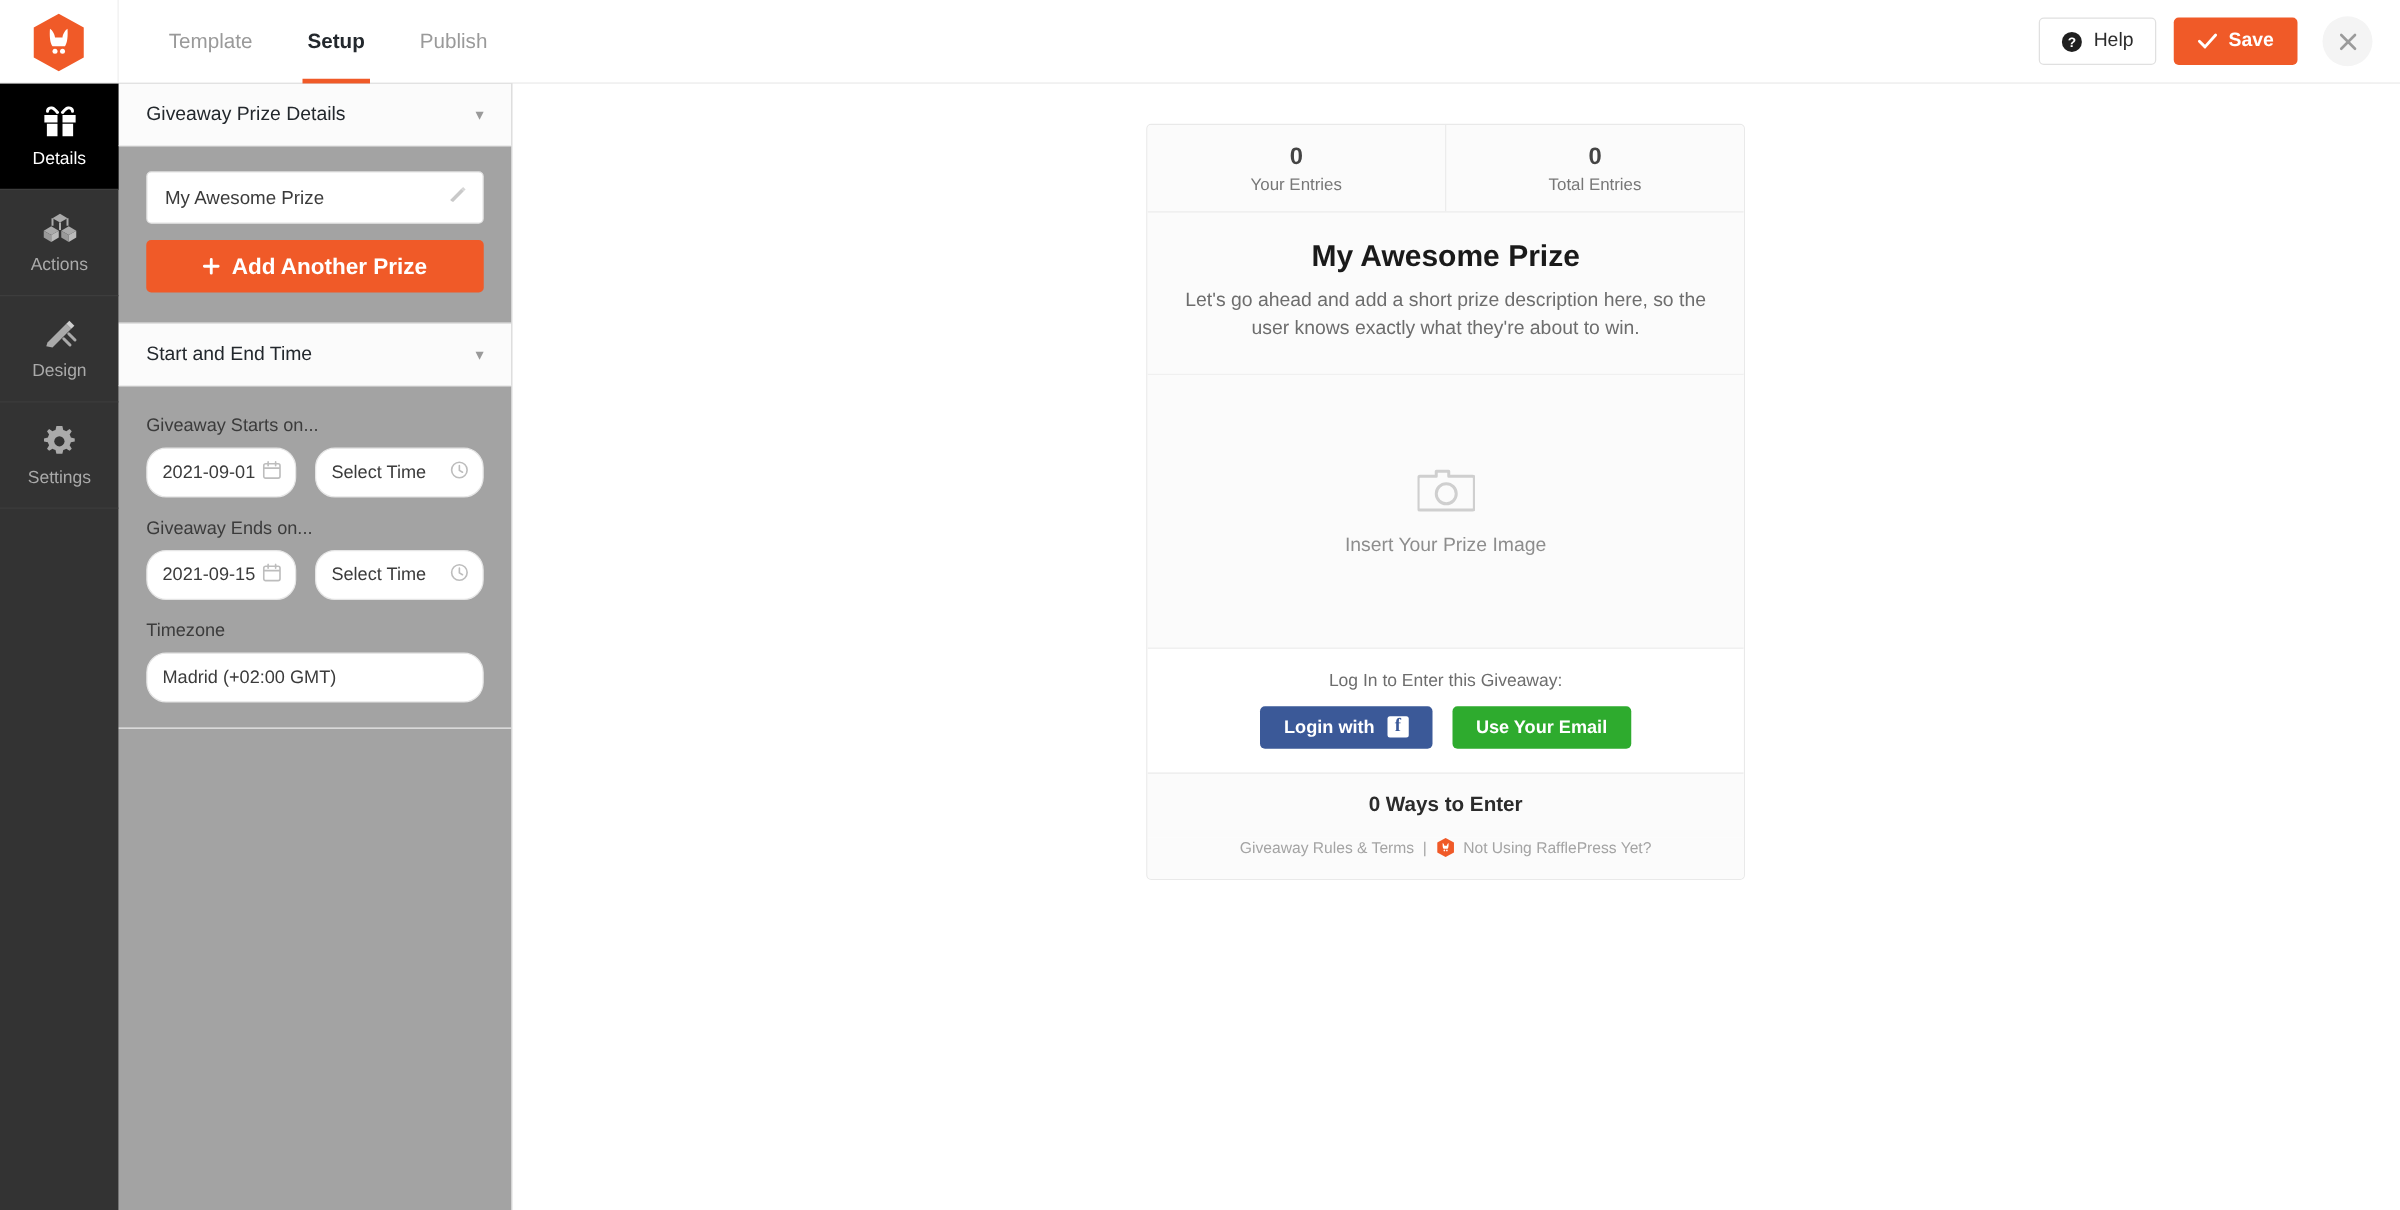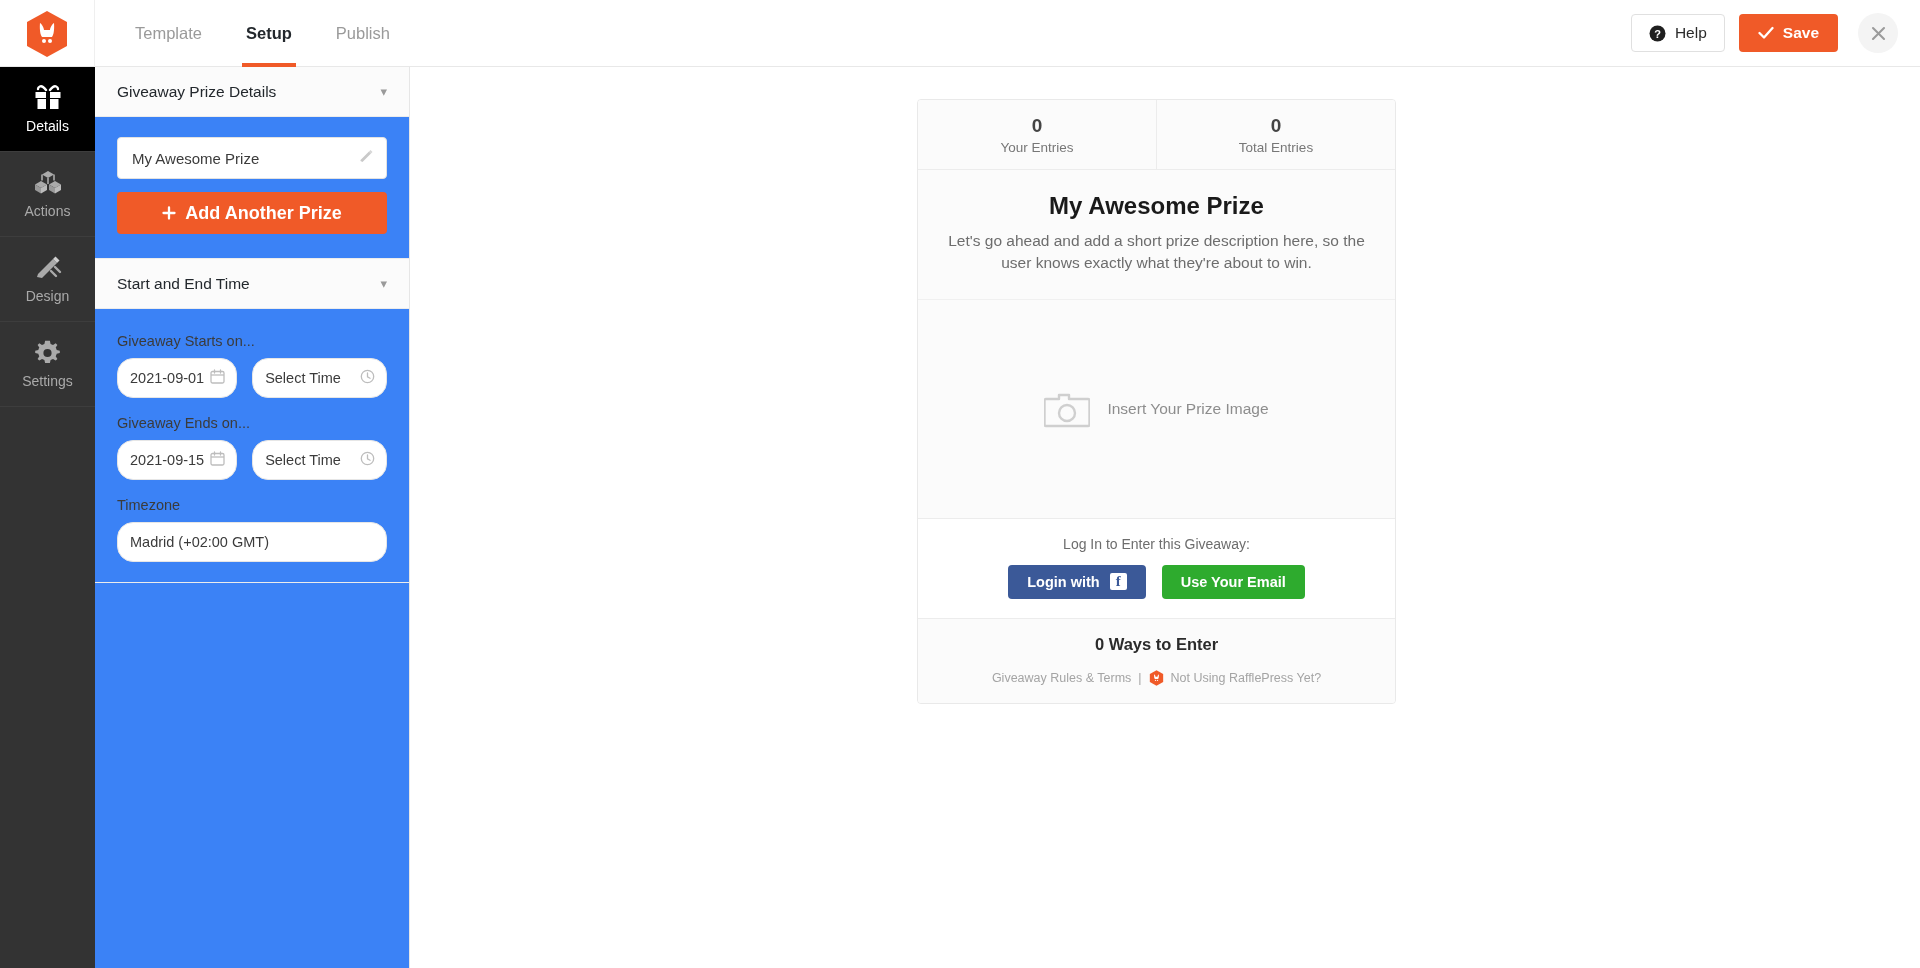--- a/index.html
+++ b/index.html
@@ -64,21 +64,21 @@
     align-items: center; justify-content: center; gap: 7px;
     color: #aaaaaa; font-size: 14px; cursor: pointer;
     border-bottom: 1px solid #3d3d3d;
   }
   .rail-item.active { background: #000000; color: #ffffff; }
   .rail-item svg { display: block; }
 
   
   .panel {
     position: absolute; top: 67px; left: 95px; width: 315px; height: 901px;
-    background: #3b82f6; border-right: 1px solid #e6e6e6;
+    background: #a3a3a3; border-right: 1px solid #e6e6e6;
   }
   .section-head {
     height: 50px; display: flex; align-items: center;
     justify-content: space-between; padding: 0 22px;
     background: #fbfbfb; border-bottom: 1px solid #ececec;
     font-size: 15.5px; color: #23282d; cursor: pointer;
   }
   .chevron { color: #9a9a9a; font-size: 13px; }
   .section-body { padding: 20px 22px 24px 22px; border-bottom: 1px solid #ececec; }
   .section-body.tight { padding-bottom: 20px; }
@@ -138,21 +138,21 @@
 
   .prize-head {
     padding: 22px 28px 24px 28px; text-align: center;
     background: #fbfbfb; border-top: 1px solid #ececec;
   }
   .prize-title { font-size: 24px; font-weight: bold; color: #1a1a1a; }
   .prize-desc {
     margin-top: 10px; font-size: 15.5px; color: #6d6d6d; line-height: 1.45;
   }
   .image-drop {
-    height: 219px; display: flex; flex-direction: row;
+    height: 219px; display: flex; flex-direction: column;
     align-items: center; justify-content: center; gap: 17px;
     background: #fbfbfb; border-top: 1px solid #f0f0f0;
     cursor: pointer;
   }
   .drop-text { font-size: 15.5px; color: #8d8d8d; }
 
   .login-block {
     padding: 17px 0 19px 0; text-align: center;
     border-top: 1px solid #ececec; background: #ffffff;
   }

